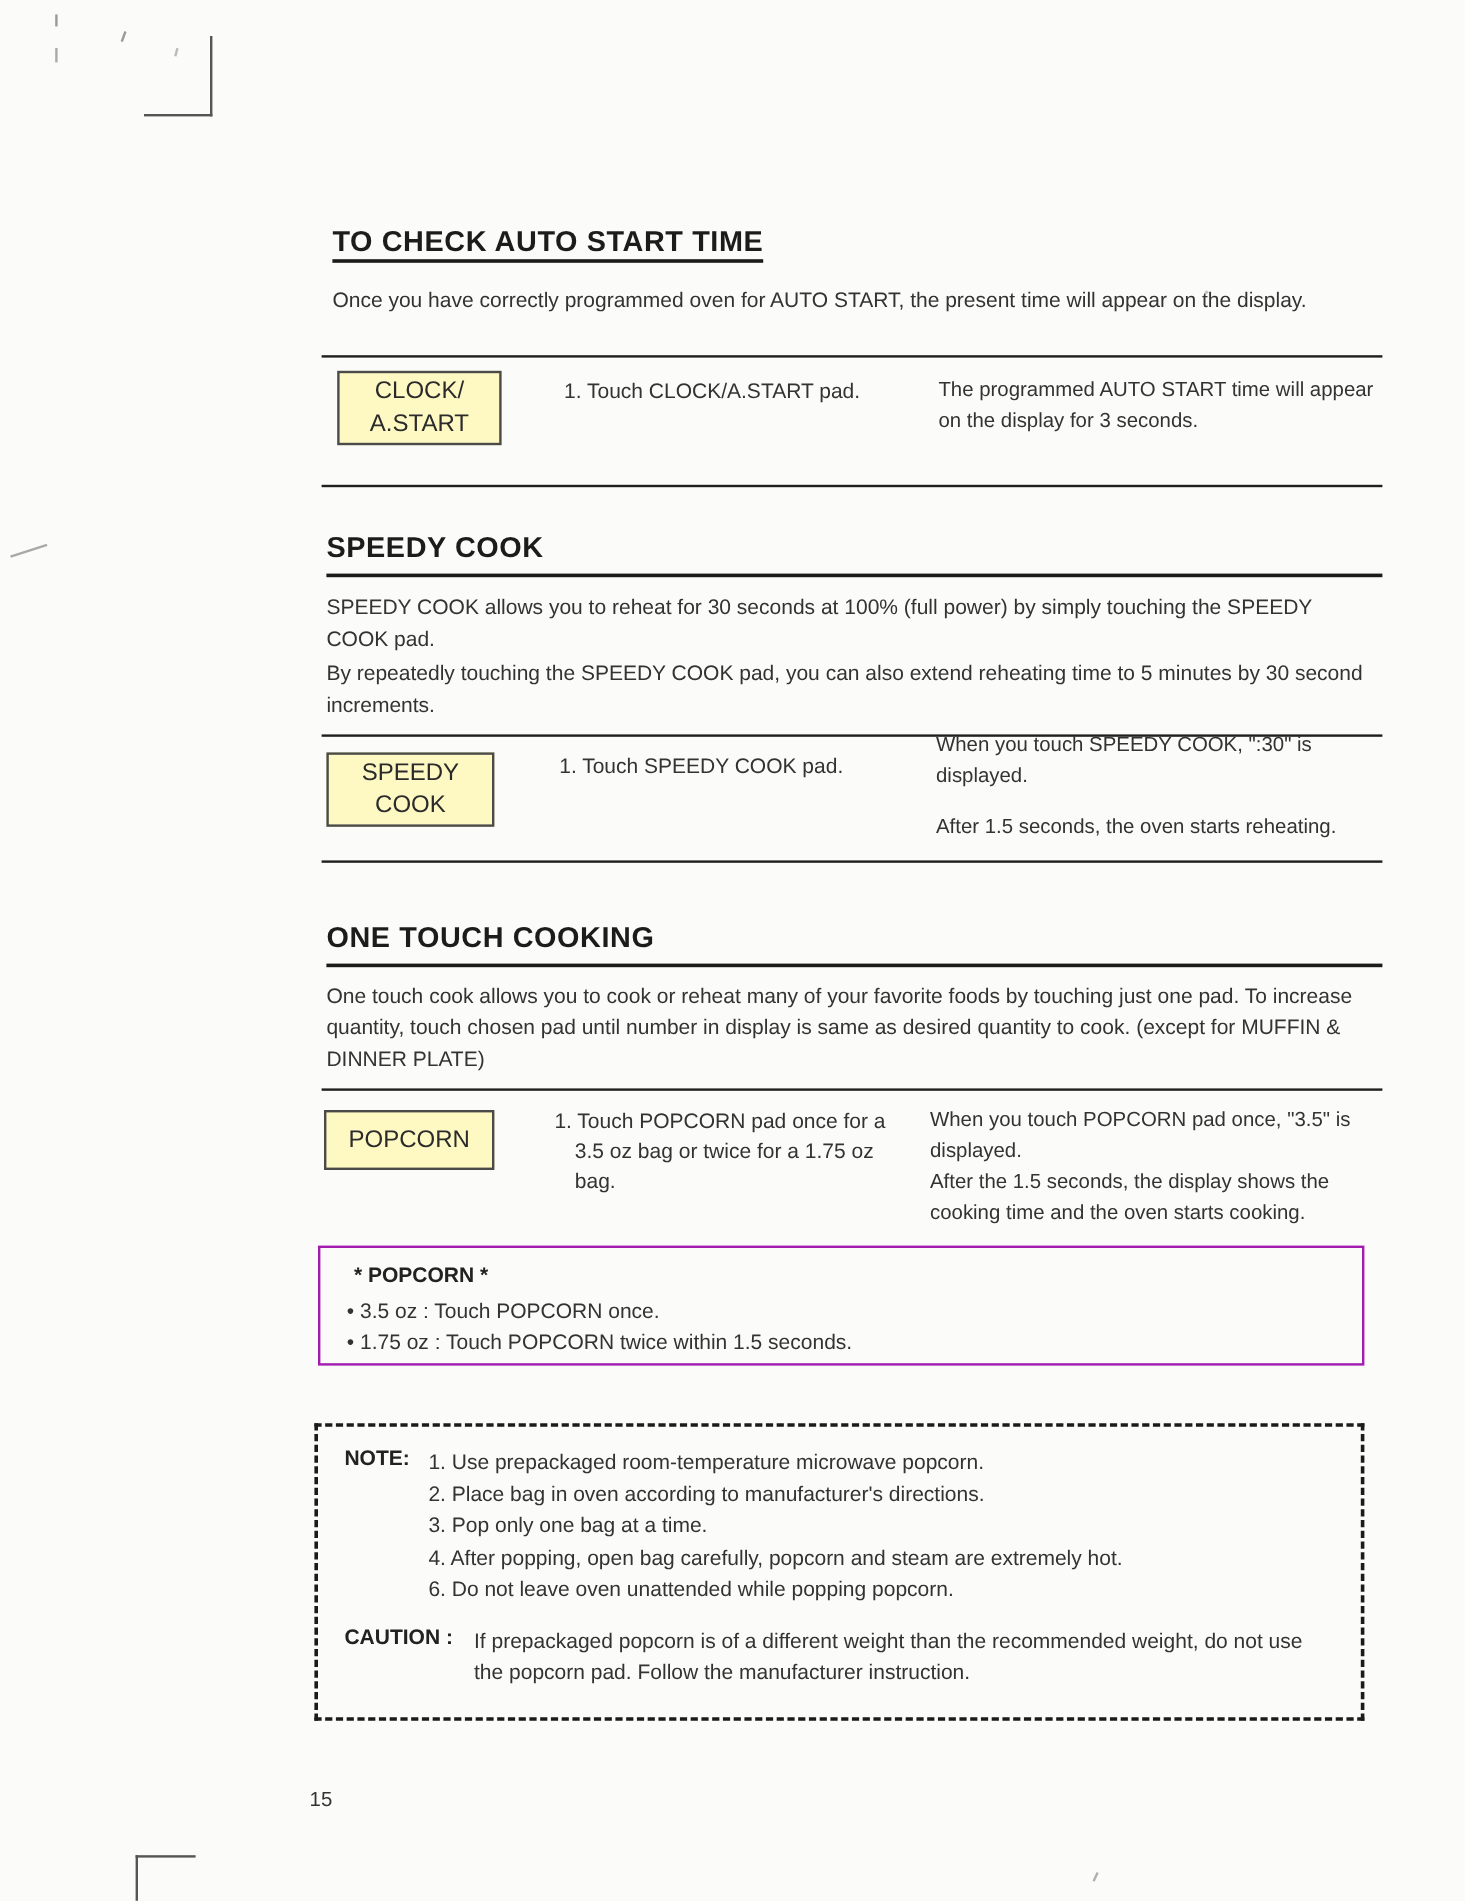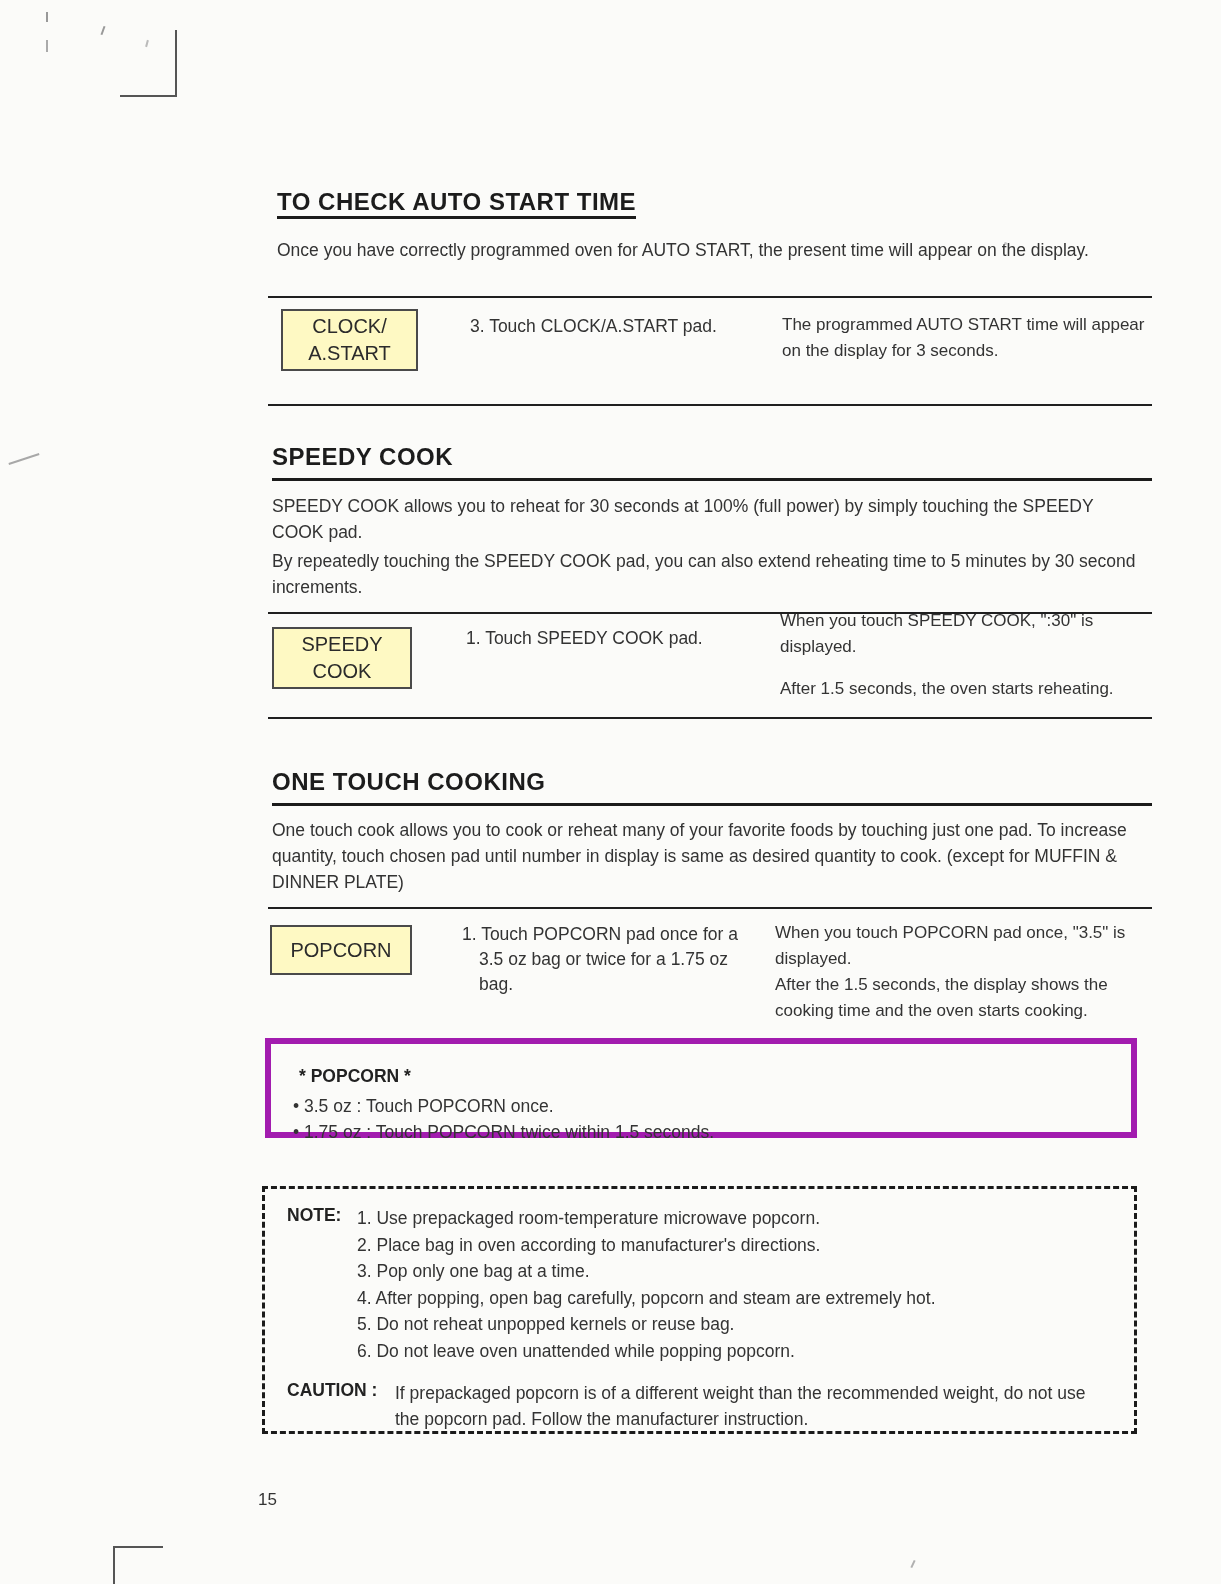--- a/index.html
+++ b/index.html
@@ -23,22 +23,22 @@
   .pad{
     border:2px solid #4a4a4a;
     display:flex;flex-direction:column;align-items:center;justify-content:center;
     font-size:20px;color:#2b2b2b;line-height:27px;
     background:#fef9c3;
     box-sizing:border-box;
   }
   .step{font-size:17.5px;line-height:25px;color:#333;}
   .result{font-size:17px;line-height:26px;color:#333;}
   .solid-box{
-    border:6px solid #a21caf;box-sizing:border-box;
-    padding:22px 18px;
+    border:2px solid #a21caf;box-sizing:border-box;
+    padding:12px 18px;
   }
   .dash-box{
     border:3px dashed #1b1b1b;box-sizing:border-box;
     padding:16px 20px 14px 22px;
   }
   .box-title{font-size:17.5px;font-weight:bold;color:#222;margin:0 0 6px 10px;}
   .box-item{font-size:17.5px;line-height:26px;color:#333;margin-left:4px;}
   .note-row{display:flex;}
   .note-label{font-size:17.5px;font-weight:bold;color:#222;width:70px;flex:none;}
   .note-items{flex:1;}
@@ -66,21 +66,21 @@
 
 <div class="abs body-text" style="left:277px;top:237px;width:868px;">Once you have correctly programmed oven for AUTO START, the present time will appear on the display.</div>
 
 <div class="abs rule" style="left:268px;top:296px;width:884px;"></div>
 
 <div class="abs pad" style="left:281px;top:309px;width:137px;height:62px;">
   <div>CLOCK/</div>
   <div>A.START</div>
 </div>
 
-<div class="abs step" style="left:470px;top:314px;width:300px;">3. Touch CLOCK/A.START pad.</div>
+<div class="abs step" style="left:470px;top:314px;width:300px;">1. Touch CLOCK/A.START pad.</div>
 
 <div class="abs result" style="left:782px;top:312px;width:364px;">The programmed AUTO START time will appear on the display for 3 seconds.</div>
 
 <div class="abs rule" style="left:268px;top:404px;width:884px;"></div>
 
 <div class="abs head-full" style="left:272px;top:443px;width:880px;">
   <h2 class="head" style="margin:0;">SPEEDY COOK</h2>
 </div>
 
 <div class="abs body-text" style="left:272px;top:493px;width:876px;">SPEEDY COOK allows you to reheat for 30 seconds at 100% (full power) by simply touching the SPEEDY COOK pad.</div>
@@ -124,21 +124,20 @@
 </div>
 
 <div class="abs dash-box" style="left:262px;top:1186px;width:875px;height:248px;">
   <div class="note-row">
     <div class="note-label">NOTE:</div>
     <div class="note-items">
       <div class="note-item">1. Use prepackaged room-temperature microwave popcorn.</div>
       <div class="note-item">2. Place bag in oven according to manufacturer's directions.</div>
       <div class="note-item">3. Pop only one bag at a time.</div>
       <div class="note-item">4. After popping, open bag carefully, popcorn and steam are extremely hot.</div>
-      <div class="note-item">5. Do not reheat unpopped kernels or reuse bag.</div>
       <div class="note-item">6. Do not leave oven unattended while popping popcorn.</div>
     </div>
   </div>
   <div class="caution-row">
     <div class="caution-label">CAUTION :</div>
     <div class="caution-text" style="max-width:720px;">If prepackaged popcorn is of a different weight than the recommended weight, do not use the popcorn pad. Follow the manufacturer instruction.</div>
   </div>
 </div>
 
 <div class="abs page-num" style="left:258px;top:1490px;">15</div>

